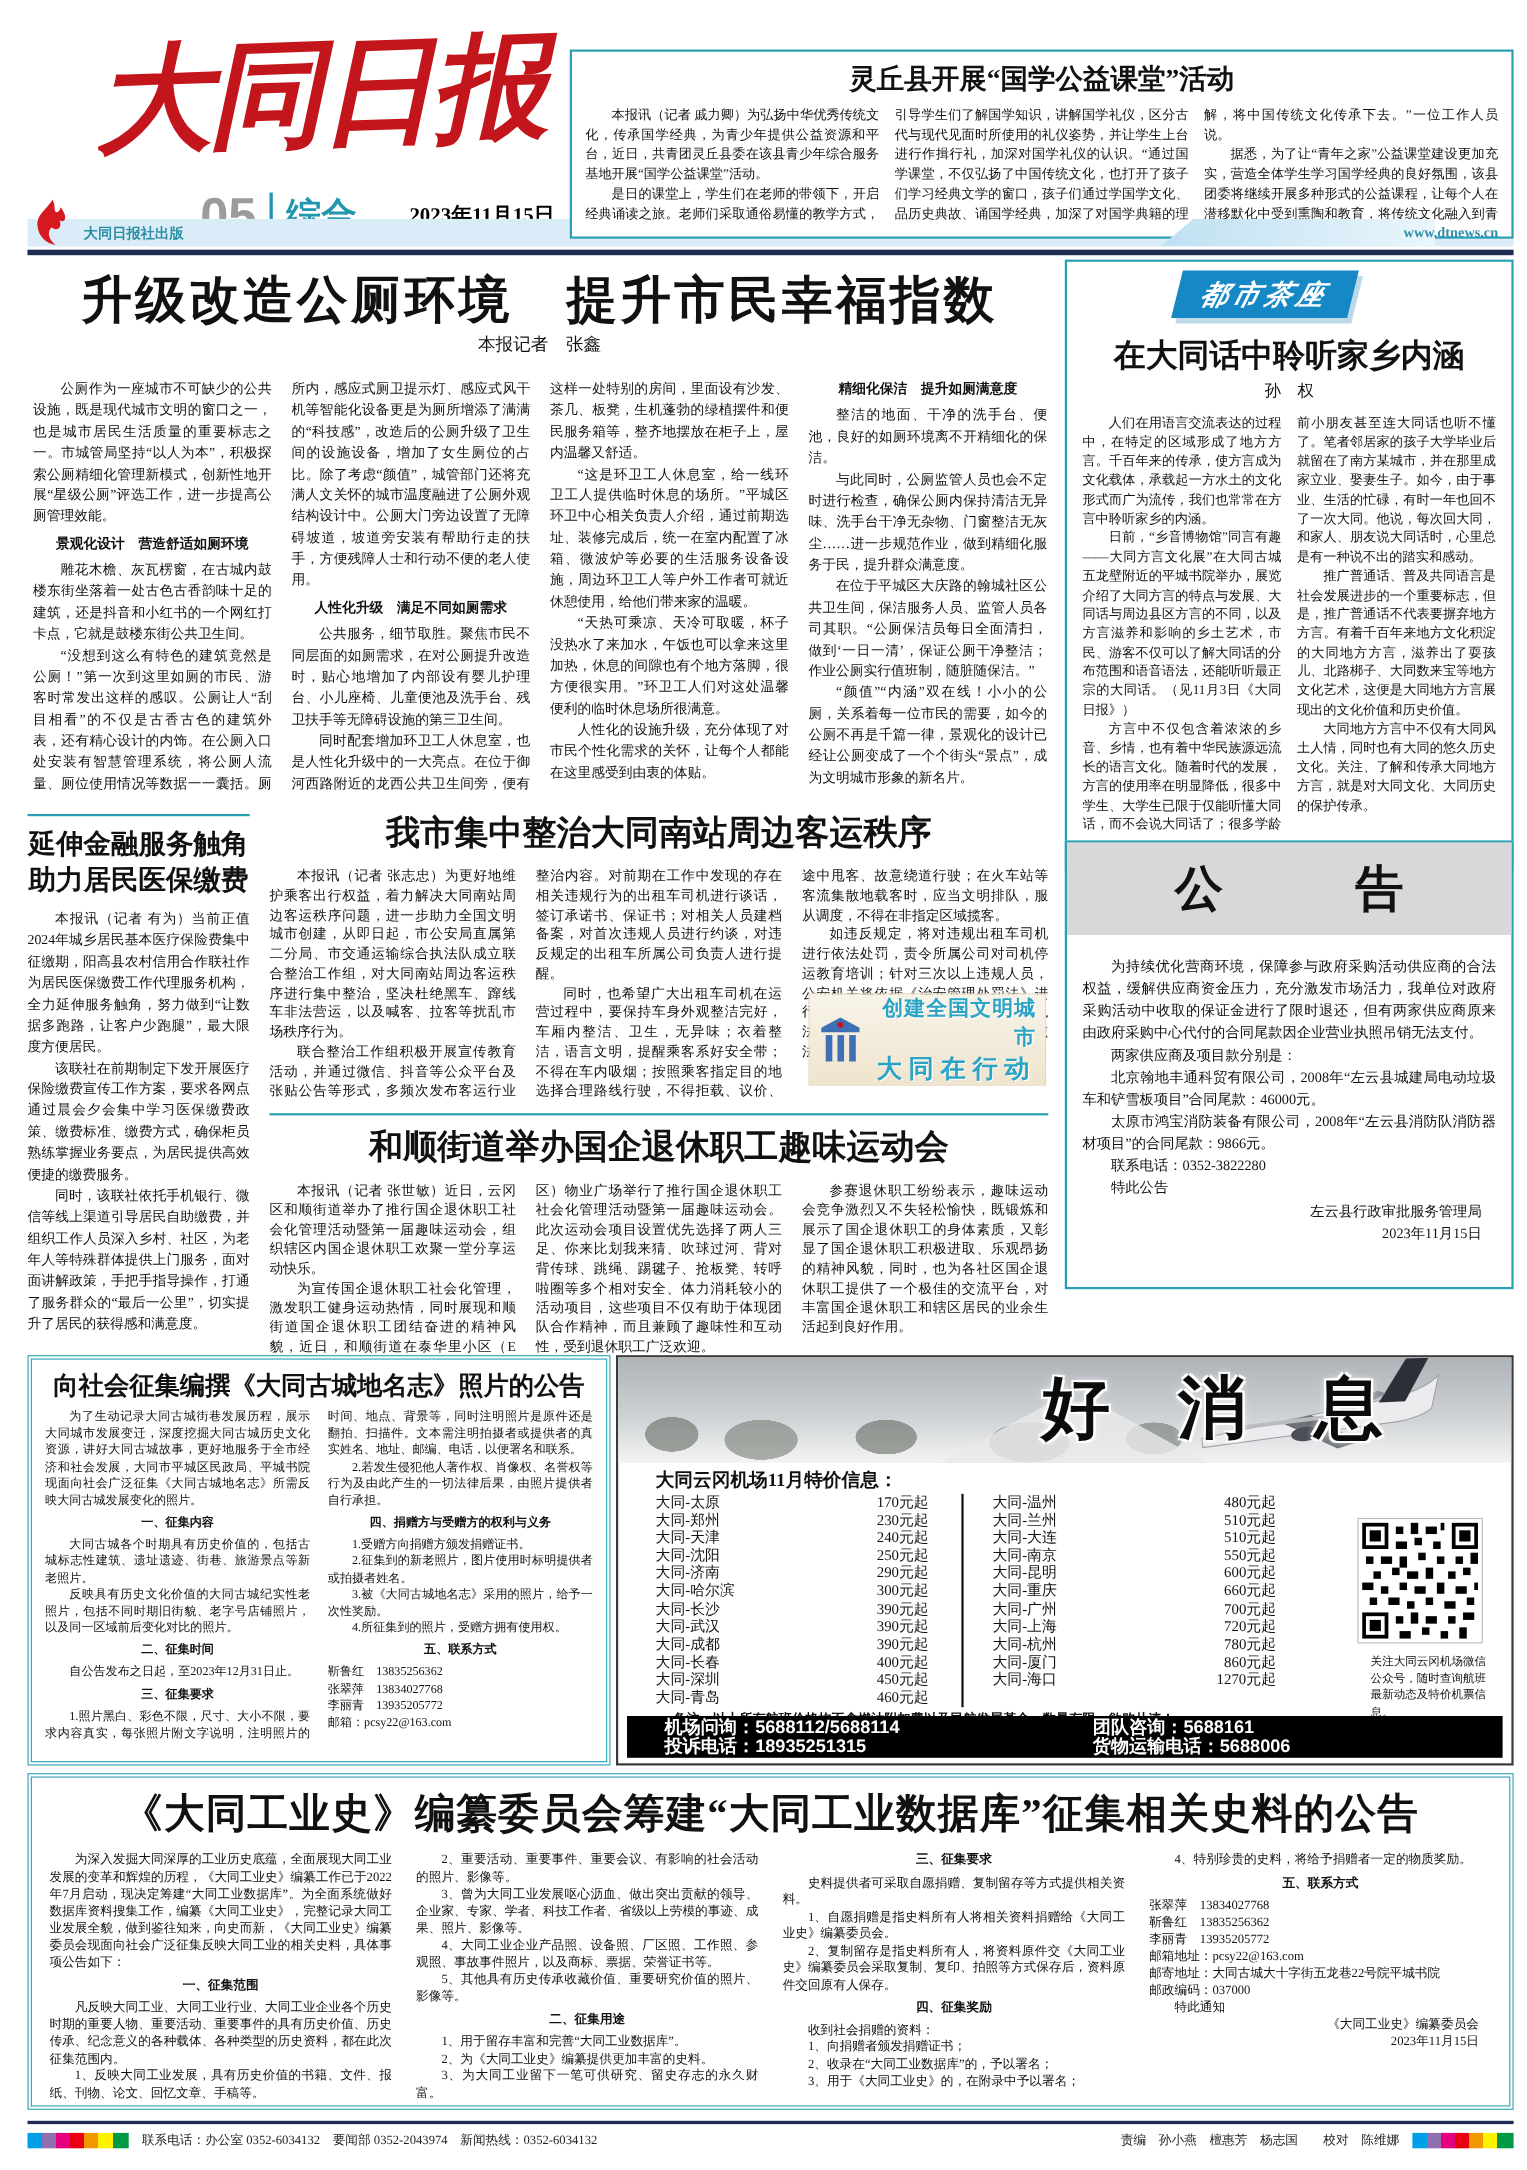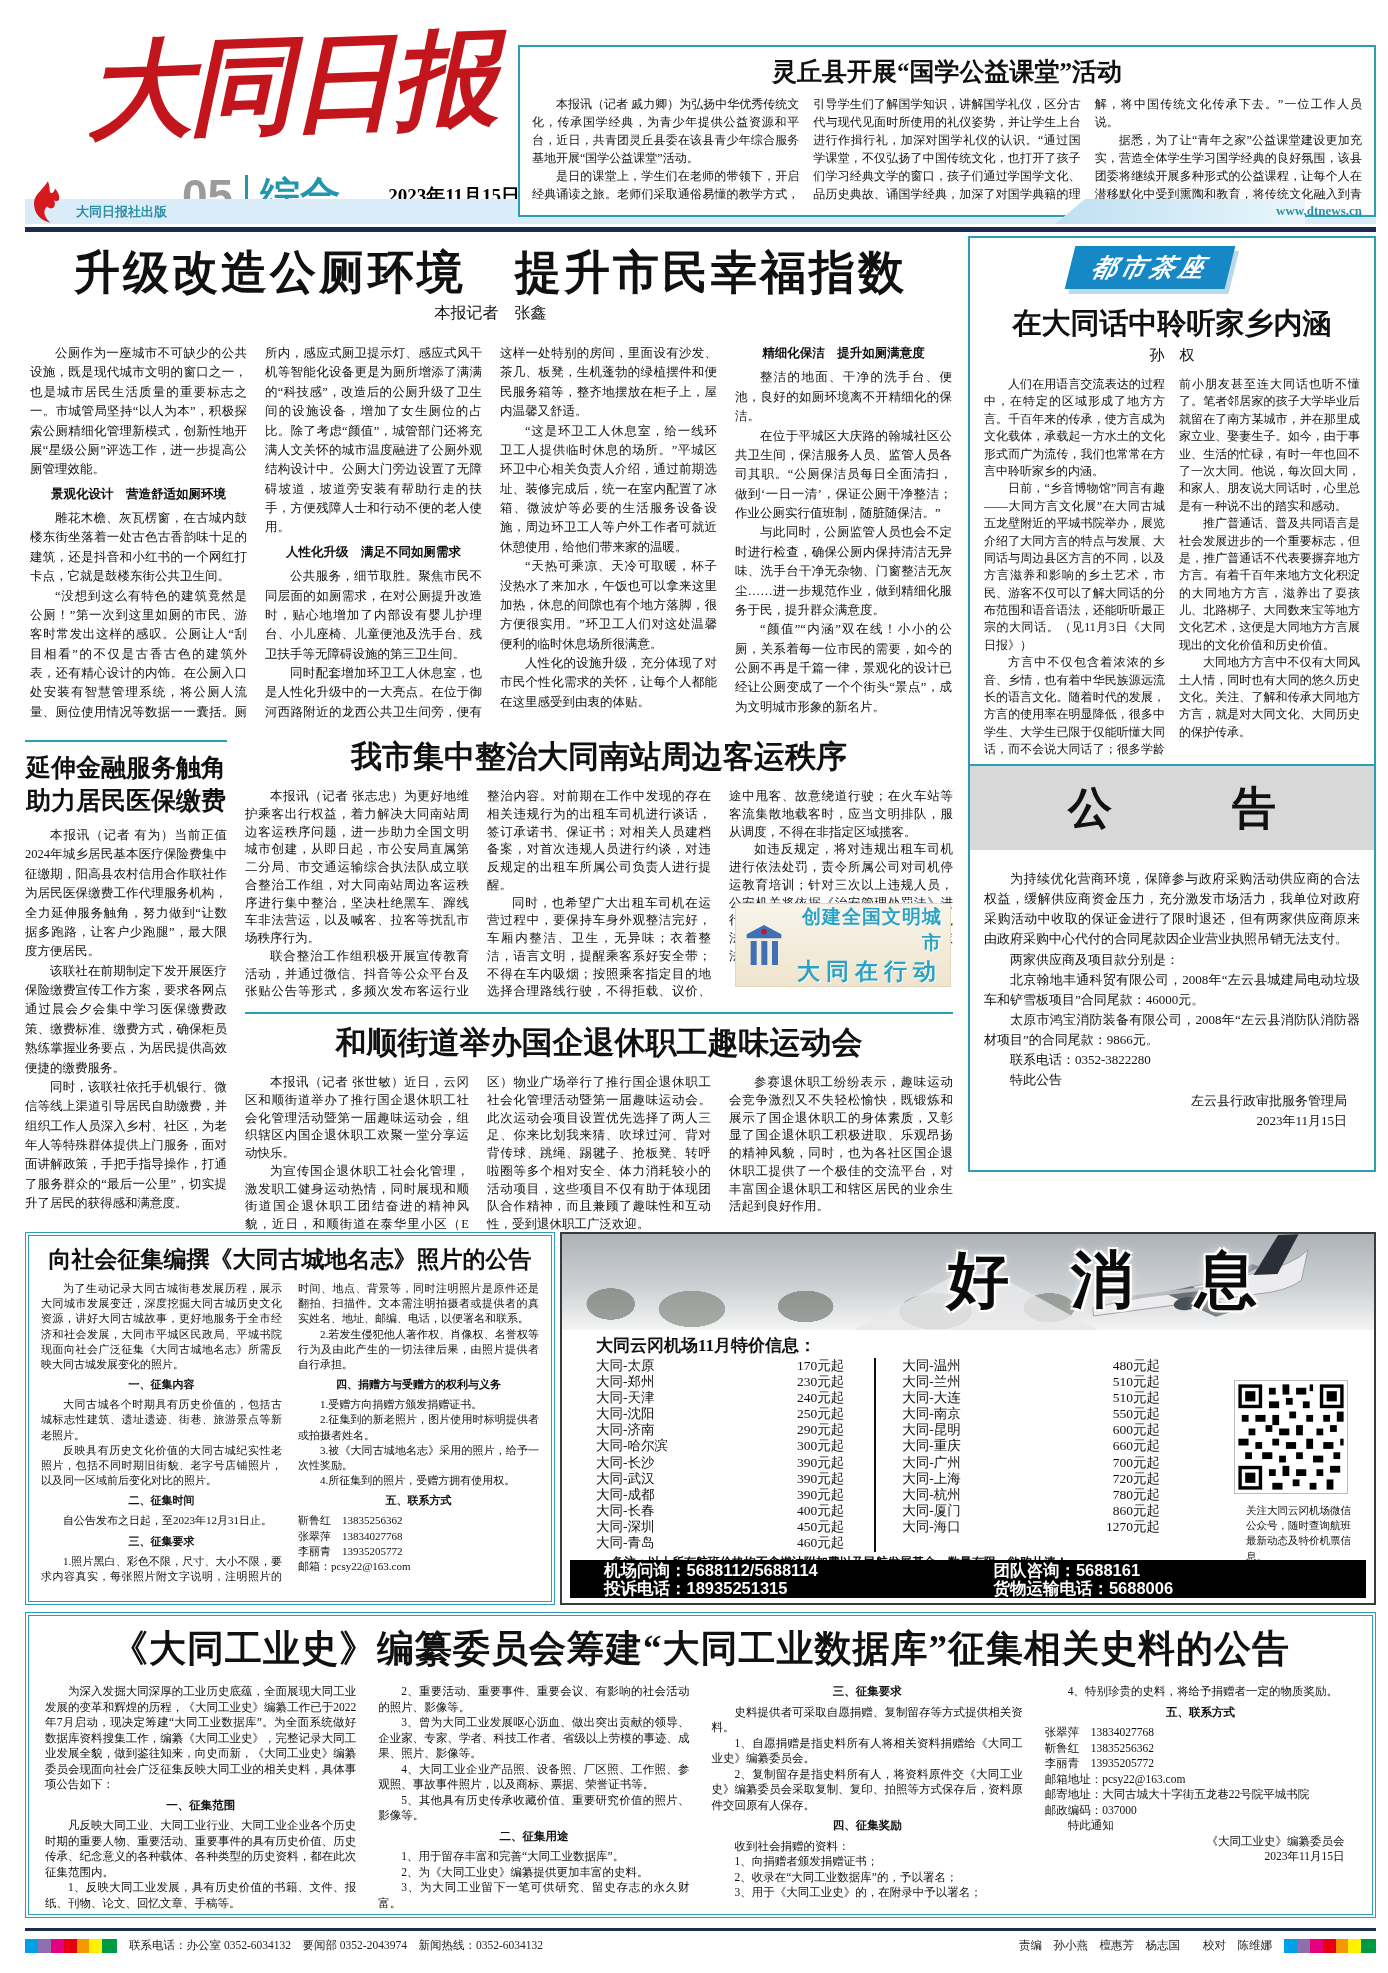--- a/index.html
+++ b/index.html
@@ -7,21 +7,21 @@
         font-family:"Liberation Serif","DejaVu Serif",serif;color:#111;}
   .abs{position:absolute;}
 
   
   .logo{left:86px;top:14px;font-size:106px;font-weight:bold;font-style:italic;
         color:#c3161c;letter-spacing:-4px;transform:rotate(-2deg);
         font-family:"DejaVu Serif","Liberation Serif",serif;white-space:nowrap;}
   .pageinfo{left:182px;top:170px;display:flex;align-items:center;height:52px;}
   .page-no{font-size:46px;font-weight:bold;color:#9b9b9b;font-family:"Liberation Sans",sans-serif;}
   .vline{width:3px;height:42px;background:#2196ad;margin:0 12px;}
-  .section{font-size:40px;font-weight:bold;color:#2196ad;font-family:Liberation Sans, sans-serif;}
+  .section{font-size:32px;font-weight:bold;color:#2196ad;font-family:Liberation Sans, sans-serif;}
   .issue-date{font-size:19px;font-weight:bold;margin-left:48px;color:#000;}
 
   .guoxue-box{left:518px;top:45px;width:858px;height:172px;border:2px solid #2a9fb4;
               background:#fff;z-index:2;padding:4px 12px;box-sizing:border-box;}
   .guoxue-title{text-align:center;font-size:25px;font-weight:bold;margin:4px 0 7px;}
   .guoxue-body{column-count:3;column-gap:14px;font-size:12px;line-height:1.5;
                text-align:justify;height:118px;overflow:hidden;}
 
   .bluebar{left:25px;top:199px;width:1351px;height:25px;background:#d9ecf7;z-index:1;}
   .flame{left:28px;top:179px;z-index:5;}
@@ -180,22 +180,22 @@
       <p class="p">雕花木檐、灰瓦楞窗，在古城内鼓楼东街坐落着一处古色古香韵味十足的建筑，还是抖音和小红书的一个网红打卡点，它就是鼓楼东街公共卫生间。</p>
       <p class="p">“没想到这么有特色的建筑竟然是公厕！”第一次到这里如厕的市民、游客时常发出这样的感叹。公厕让人“刮目相看”的不仅是古香古色的建筑外表，还有精心设计的内饰。在公厕入口处安装有智慧管理系统，将公厕人流量、厕位使用情况等数据一一囊括。厕所内，感应式厕卫提示灯、感应式风干机等智能化设备更是为厕所增添了满满的“科技感”，改造后的公厕升级了卫生间的设施设备，增加了女生厕位的占比。除了考虑“颜值”，城管部门还将充满人文关怀的城市温度融进了公厕外观结构设计中。公厕大门旁边设置了无障碍坡道，坡道旁安装有帮助行走的扶手，方便残障人士和行动不便的老人使用。</p>
       <p class="h">人性化升级　满足不同如厕需求</p>
       <p class="p">公共服务，细节取胜。聚焦市民不同层面的如厕需求，在对公厕提升改造时，贴心地增加了内部设有婴儿护理台、小儿座椅、儿童便池及洗手台、残卫扶手等无障碍设施的第三卫生间。</p>
       <p class="p">同时配套增加环卫工人休息室，也是人性化升级中的一大亮点。在位于御河西路附近的龙西公共卫生间旁，便有这样一处特别的房间，里面设有沙发、茶几、板凳，生机蓬勃的绿植摆件和便民服务箱等，整齐地摆放在柜子上，屋内温馨又舒适。</p>
       <p class="p">“这是环卫工人休息室，给一线环卫工人提供临时休息的场所。”平城区环卫中心相关负责人介绍，通过前期选址、装修完成后，统一在室内配置了冰箱、微波炉等必要的生活服务设备设施，周边环卫工人等户外工作者可就近休憩使用，给他们带来家的温暖。</p>
       <p class="p">“天热可乘凉、天冷可取暖，杯子没热水了来加水，午饭也可以拿来这里加热，休息的间隙也有个地方落脚，很方便很实用。”环卫工人们对这处温馨便利的临时休息场所很满意。</p>
       <p class="p">人性化的设施升级，充分体现了对市民个性化需求的关怀，让每个人都能在这里感受到由衷的体贴。</p>
       <p class="h">精细化保洁　提升如厕满意度</p>
       <p class="p">整洁的地面、干净的洗手台、便池，良好的如厕环境离不开精细化的保洁。</p>
+      <p class="p">与此同时，公厕监管人员也会不定时进行检查，确保公厕内保持清洁无异味、洗手台干净无杂物、门窗整洁无灰尘……进一步规范作业，做到精细化服务于民，提升群众满意度。</p>
       <p class="p">在位于平城区大庆路的翰城社区公共卫生间，保洁服务人员、监管人员各司其职。“公厕保洁员每日全面清扫，做到‘一日一清’，保证公厕干净整洁；作业公厕实行值班制，随脏随保洁。”</p>
-      <p class="p">与此同时，公厕监管人员也会不定时进行检查，确保公厕内保持清洁无异味、洗手台干净无杂物、门窗整洁无灰尘……进一步规范作业，做到精细化服务于民，提升群众满意度。</p>
       <p class="p">“颜值”“内涵”双在线！小小的公厕，关系着每一位市民的需要，如今的公厕不再是千篇一律，景观化的设计已经让公厕变成了一个个街头“景点”，成为文明城市形象的新名片。</p>
     </div>
 
   <div class="abs tealline" style="left:25px;top:740px;width:202px;"></div>
   <div class="abs jinrong-title">
     <div>延伸金融服务触角</div>
     <div>助力居民医保缴费</div>
   </div>
   <div class="abs jinrong-body colbody">
       <p class="p">本报讯（记者 有为）当前正值2024年城乡居民基本医疗保险费集中征缴期，阳高县农村信用合作联社作为居民医保缴费工作代理服务机构，全力延伸服务触角，努力做到“让数据多跑路，让客户少跑腿”，最大限度方便居民。</p>

